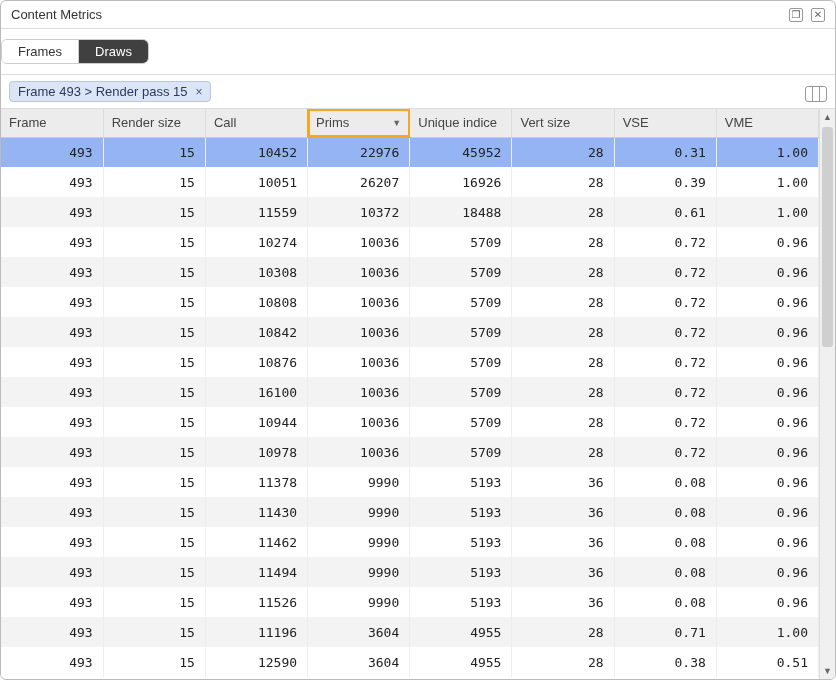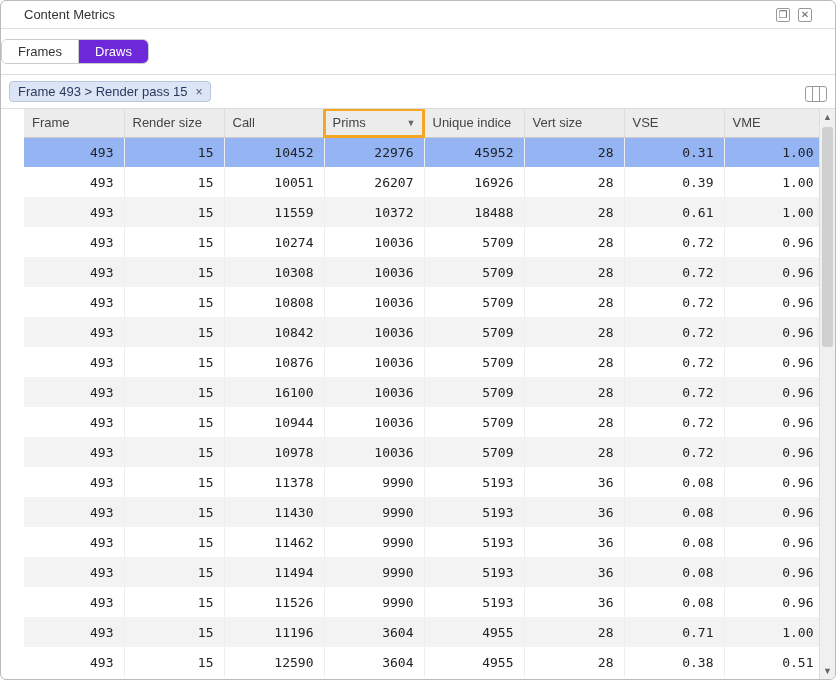--- a/index.html
+++ b/index.html
@@ -17,21 +17,21 @@
     border-radius: 6px;
     display: flex;
     flex-direction: column;
     overflow: hidden;
     background: #fff;
   }
   .titlebar {
     display: flex;
     align-items: center;
     justify-content: space-between;
-    padding: 6px 23px;
+    padding: 6px 10px;
     border-bottom: 1px solid #ddd;
     font-size: 13px;
   }
   .titlebar .title { font-weight: 400; color: #333; }
   .titlebar .winicons { display:flex; gap:8px; }
   .winicon {
     width:14px; height:14px; border:1px solid #999; border-radius:2px;
     display:flex; align-items:center; justify-content:center;
     font-size:10px; line-height:1; color:#666; cursor:pointer;
   }
@@ -50,21 +50,21 @@
     font-size:13px;
   }
   .seg .segbtn {
     padding: 4px 16px;
     background:#fff;
     cursor:pointer;
     border-left:1px solid #ccc;
   }
   .seg .segbtn:first-child { border-left:none; }
   .seg .segbtn.active {
-    background:#6d28d9;
+    background:#404040;
     color:#fff;
   }
 
   .breadcrumb-row {
     display:flex;
     align-items:flex-end;
     justify-content:space-between;
     padding: 6px 8px 6px 8px;
   }
   .breadcrumb-chip {
@@ -87,21 +87,20 @@
   }
   .cols-icon span { flex:1; border-left:1px solid #999; }
   .cols-icon span:first-child { border-left:none; }
 
   .table-wrap {
     flex:1;
     overflow:hidden;
     position:relative;
     border-top:1px solid #ddd;
     display:flex;
-    padding-left:23px;
   }
   .table-scroll {
     flex:1;
     overflow-y:auto;
   }
   table {
     border-collapse: collapse;
     width: 100%;
     table-layout: fixed;
   }

